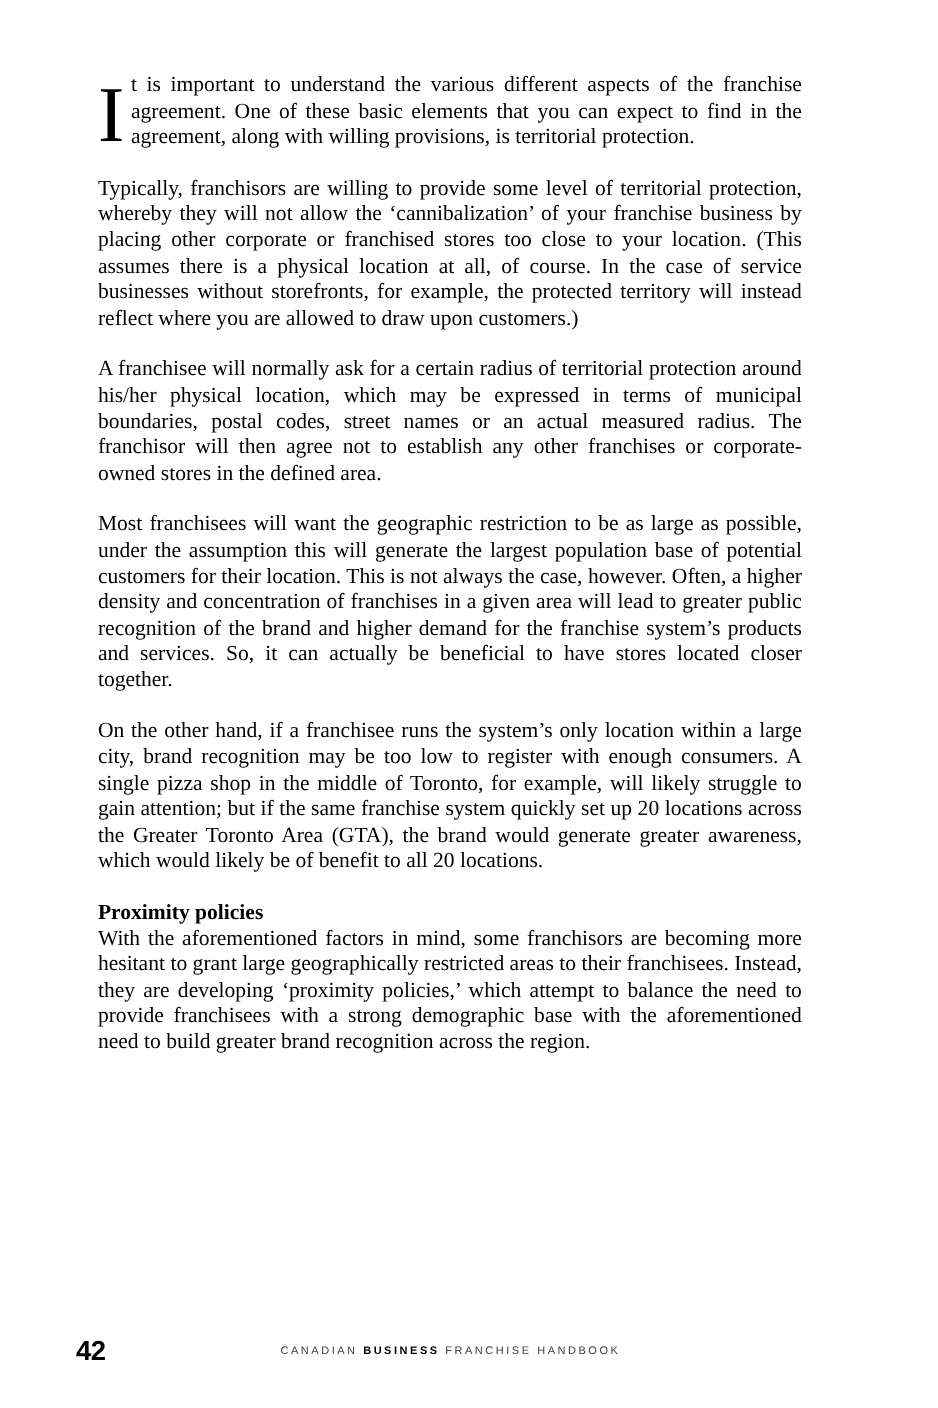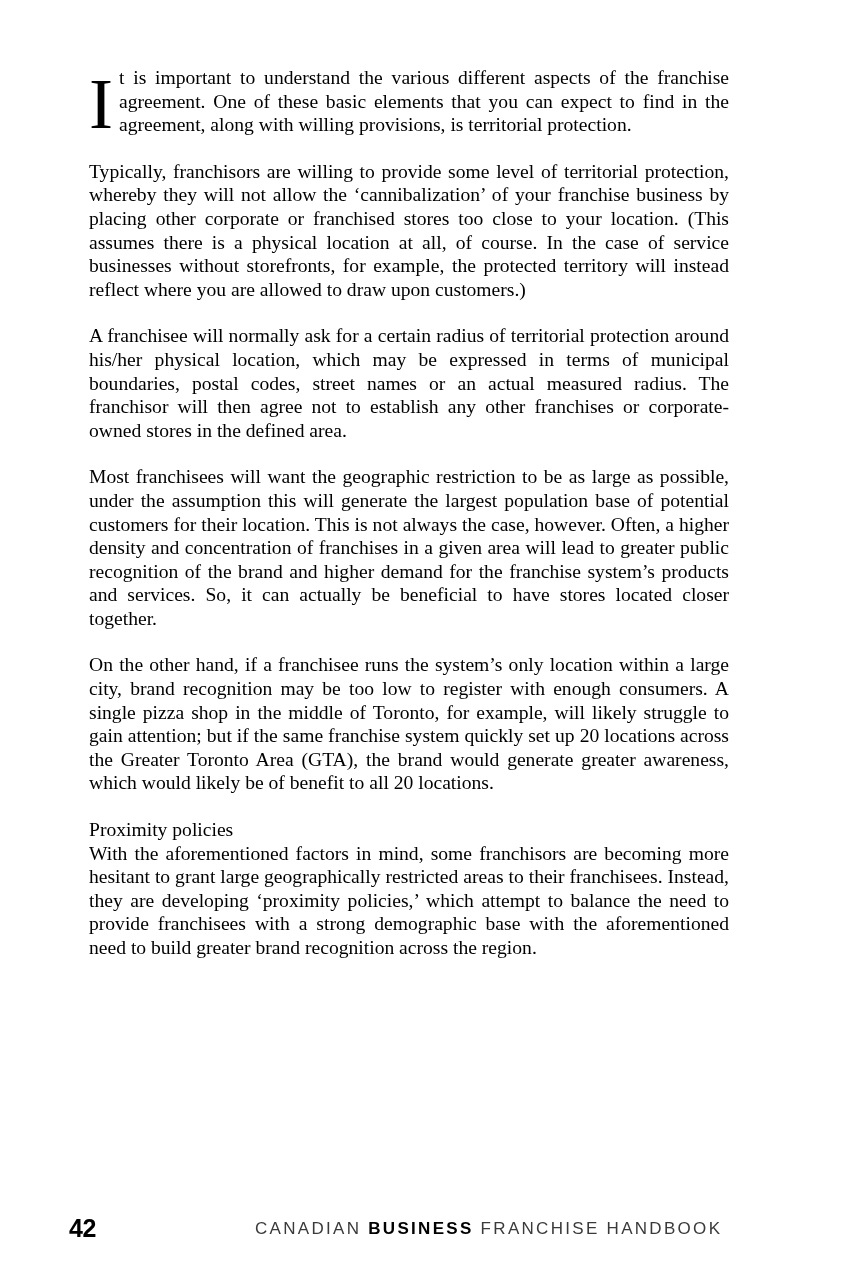--- a/index.html
+++ b/index.html
@@ -60,21 +60,21 @@
     padding: 6px 6px 0 0;
     margin-top: 2px;
     font-weight: normal;
     color: #000000;
   }
 
   h2.section-heading {
     margin: 0 0 0 0;
     font-size: 19.6px;
     line-height: 23.6px;
-    font-weight: normal;
+    font-weight: bold;
     text-align: left;
     color: #000000;
   }
 
   
   p.tight-after-heading {
     margin-top: 0;
   }
 
   .footer {
@@ -95,21 +95,21 @@
     letter-spacing: -0.5px;
     color: #000000;
     line-height: 28px;
   }
 
   .running-head {
     position: absolute;
     left: 255px;
     top: 8px;
     font-family: "Liberation Sans", "DejaVu Sans", sans-serif;
-    font-size: 17px;
+    font-size: 10px;
     letter-spacing: 2.3px;
     color: #3a3a3a;
     white-space: nowrap;
     line-height: 14px;
   }
 
   .running-head .rh-strong {
     font-weight: bold;
     color: #000000;
   }

